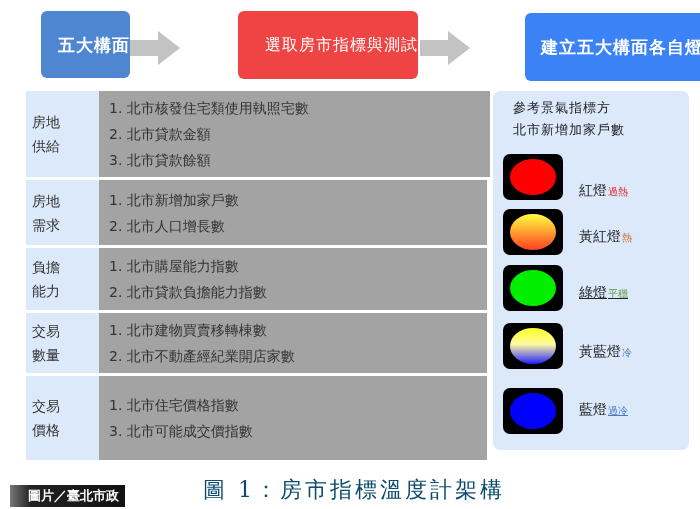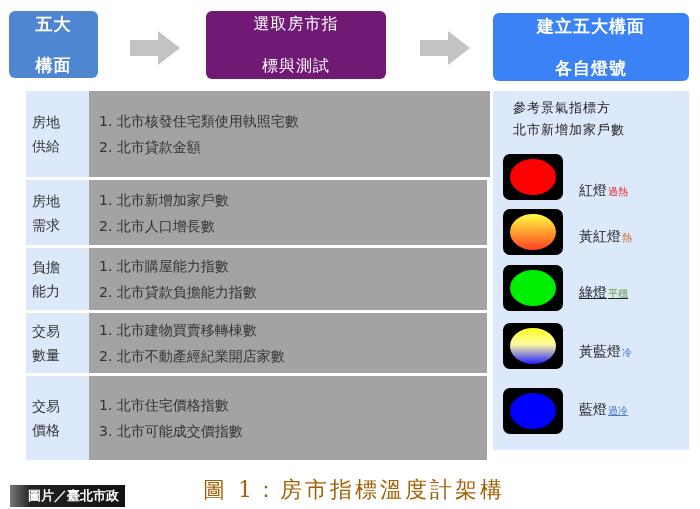--- a/index.html
+++ b/index.html
@@ -1,53 +1,54 @@
 <!DOCTYPE html>
 <html><head>
   <meta charset="utf-8">
   <style>
     * { box-sizing: border-box; margin: 0; padding: 0; }
     html, body { width: 700px; height: 509px; background: #ffffff; overflow: hidden; }
     body { position: relative; font-family: "DejaVu Sans", sans-serif; color: #222; }
 
     .hdr-box {
       position: absolute; border-radius: 6px; color: #fff;
-      display: flex; flex-direction: column; align-items: center; justify-content: space-between;
-      font-size: 17px; line-height: 26px; letter-spacing: 1px; font-weight: bold;
+      display: flex; flex-direction: row; align-items: center; justify-content: flex-end;
+      font-size: 17px; line-height: 26px; letter-spacing: 1px; font-weight: bold; margin-left: 32px;
     }
     .hdr-1 { left: 9px; top: 11px; width: 89px; height: 67px; background: #4f86d1; }
-    .hdr-2 { left: 206px; top: 11px; width: 180px; height: 68px; background: #701a75; font-weight: normal; font-size: 16px; }
+    .hdr-2 { left: 206px; top: 11px; width: 180px; height: 68px; background: #ef4444; font-weight: normal; font-size: 16px; }
     .hdr-3 { left: 493px; top: 13px; width: 196px; height: 68px; background: #3b82f6; }
 
     .arrow { position: absolute; width: 50px; height: 34px; }
     .arrow-1 { left: 130px; top: 31px; }
     .arrow-2 { left: 420px; top: 31px; }
 
     .rows { position: absolute; left: 26px; top: 91px; width: 464px; }
     .row { display: flex; margin-bottom: 3px; }
     .row-label {
-      width: 63px; background: #dbe9fb; display: flex; align-items: center;
+      width: 73px; background: #dbe9fb; display: flex; align-items: center;
       padding-left: 6px; font-size: 14px; line-height: 24px; color: #333;
     }
     .row-label .lbl-inner { display: flex; flex-direction: column; }
     .row-items {
       flex: 1; background: #a3a3a3; display: flex; flex-direction: column; justify-content: center;
       padding-left: 10px; font-size: 14px; line-height: 26px; color: #333;
     }
     .row-1 { height: 86px; }
     .row-1 .row-items { margin-right: 0; }
     .row-2 { height: 65px; }
     .row-3 { height: 62px; }
     .row-4 { height: 60px; }
     .row-5 { height: 84px; margin-bottom: 0; }
     .row:not(.row-1) .row-items { margin-right: 3px; }
 
     .legend {
       position: absolute; left: 493px; top: 91px; width: 196px; height: 359px;
       background: #dbe9fb;
+      border-radius: 7px;
     }
     .legend-title {
       position: absolute; left: 20px; top: 6px; width: 165px;
       font-size: 13px; line-height: 22px; color: #222; letter-spacing: 1px;
     }
     .light {
       position: absolute; left: 10px; width: 60px; height: 46px; border-radius: 7px; background: #000;
     }
     .light .bulb {
       position: absolute; left: 7px; top: 5px; width: 46px; height: 36px; border-radius: 50%;
@@ -58,21 +59,21 @@
     .light-label .sub { font-size: 10px; margin-left: 1px; }
 
     .credit {
       position: absolute; left: 10px; top: 485px; width: 115px; height: 22px;
       background: linear-gradient(to right, #777 0%, #222 18%, #111 100%);
       color: #fff; font-size: 13px; font-weight: bold; line-height: 22px; padding-left: 18px;
       letter-spacing: 0;
     }
     .caption {
       position: absolute; left: 203px; top: 475px;
-      font-family: "DejaVu Serif", serif; font-size: 22px; color: #a16207; letter-spacing: 3px;
+      font-family: "DejaVu Serif", serif; font-size: 22px; color: #0c4a6e; letter-spacing: 3px;
     }
   </style>
 </head>
 <body>
 
 <div class="hdr-box hdr-1">
   <span>五大</span>
   <span>構面</span>
 </div>
 <svg class="arrow arrow-1" viewBox="0 0 50 34">
@@ -94,20 +95,21 @@
   <div class="row row-1">
     <div class="row-label">
       <div class="lbl-inner">
         <span>房地</span>
         <span>供給</span>
       </div>
     </div>
     <div class="row-items">
       <span>1. 北市核發住宅類使用執照宅數</span>
       <span>2. 北市貸款金額</span>
+      <span>3. 北市貸款餘額</span>
     </div>
   </div>
   <div class="row row-2">
     <div class="row-label">
       <div class="lbl-inner">
         <span>房地</span>
         <span>需求</span>
       </div>
     </div>
     <div class="row-items">

